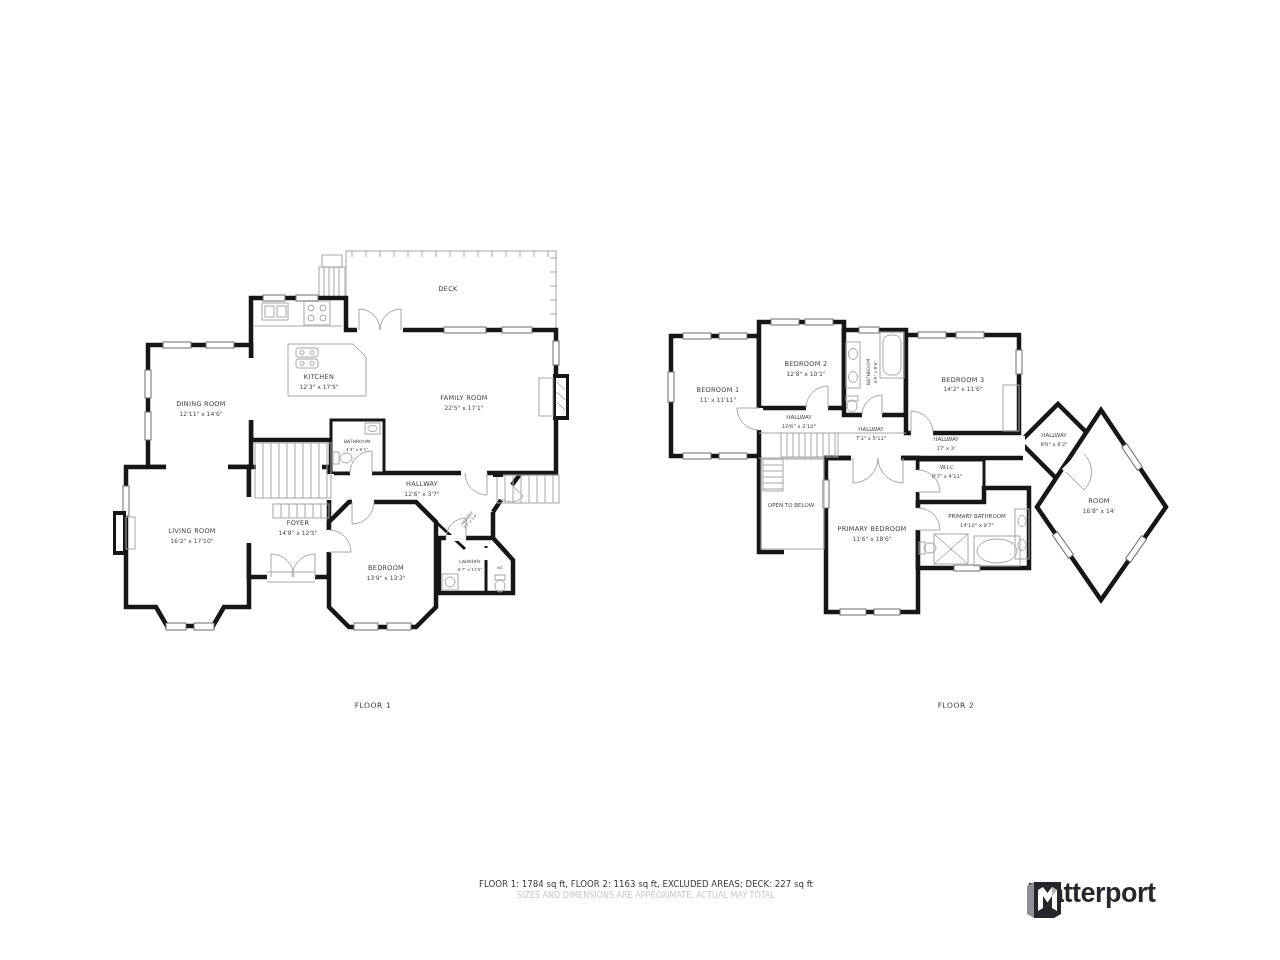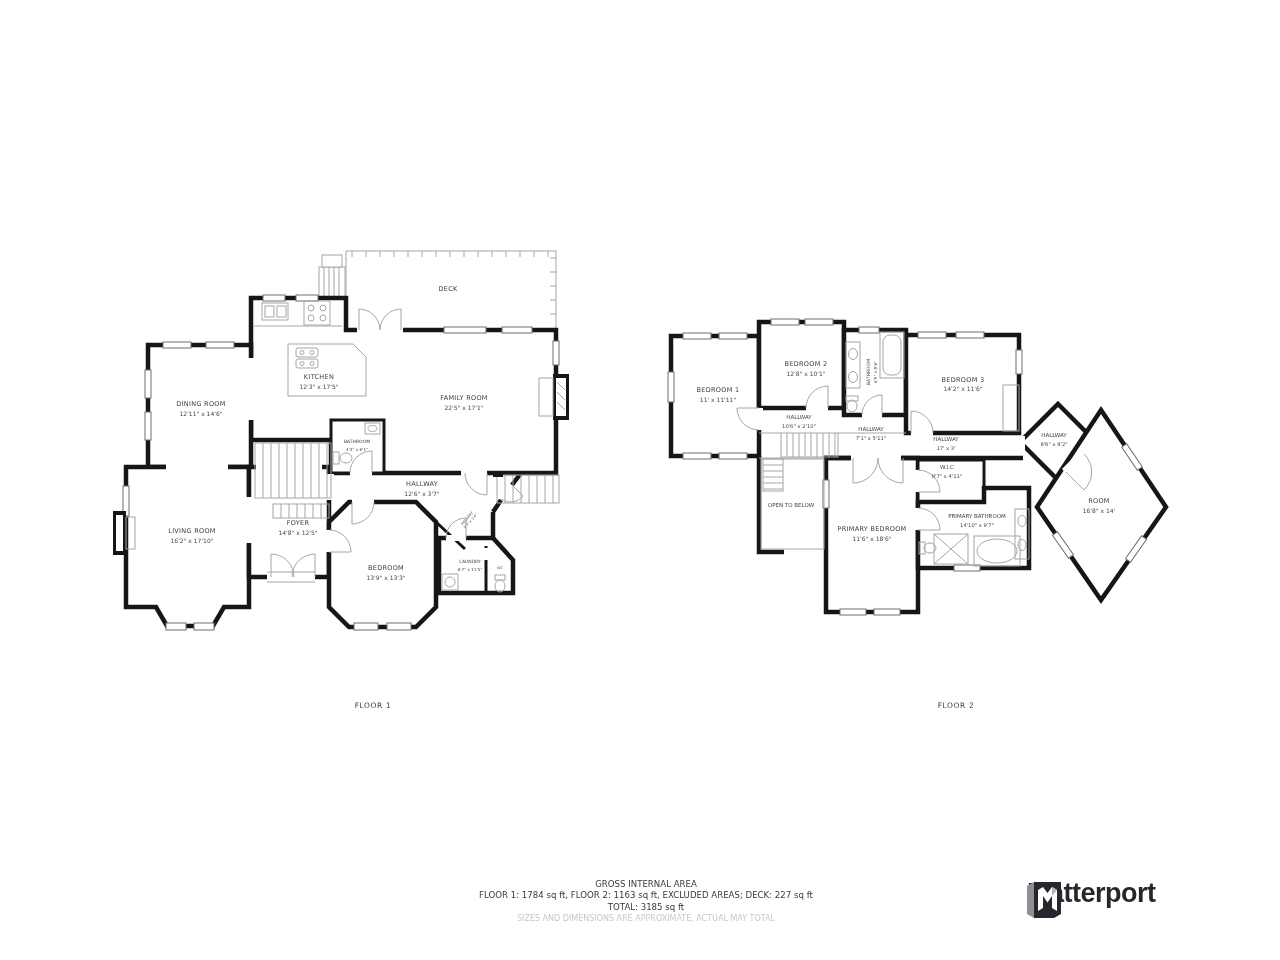--- a/index.html
+++ b/index.html
@@ -323,23 +323,21 @@
       <text class="lbl5" x="961" y="518">PRIMARY BATHROOM</text>
       <text class="dim5" x="961" y="527">14'10" x 9'7"</text>
       <text class="lbl" x="1083" y="503">ROOM</text>
       <text class="dim" x="1083" y="513">16'8" x 14'</text>
     </g>
     <text class="cap" x="940" y="708">FLOOR 2</text>
   </g>
 </svg>
 
 <div class="footer">
-  <div class="f-line">GROSS INTERNAL AREA</div>
   <div class="f-line">FLOOR 1: 1784 sq ft, FLOOR 2: 1163 sq ft, EXCLUDED AREAS; DECK: 227 sq ft</div>
-  <div class="f-line">TOTAL: 3185 sq ft</div>
   <div class="f-disc">SIZES AND DIMENSIONS ARE APPROXIMATE, ACTUAL MAY TOTAL</div>
 </div>
 
 <div class="logo">
   <svg width="36" height="42" viewBox="0 0 36 42">
     <polygon points="0,8 7,4 7,40 0,36" fill="#8f8f97"></polygon>
     <polygon points="7,4 34,4 34,36 27,40 7,40" fill="#26262c"></polygon>
     <polygon points="11,33 11,12 16,9 20.5,15 25,9 30,12 30,33 25,30 25,18 20.5,24.5 16,18 16,30" fill="#ffffff"></polygon>
     <polygon points="25,9 30,12 25,18" fill="#b3b3ba"></polygon>
   </svg>

